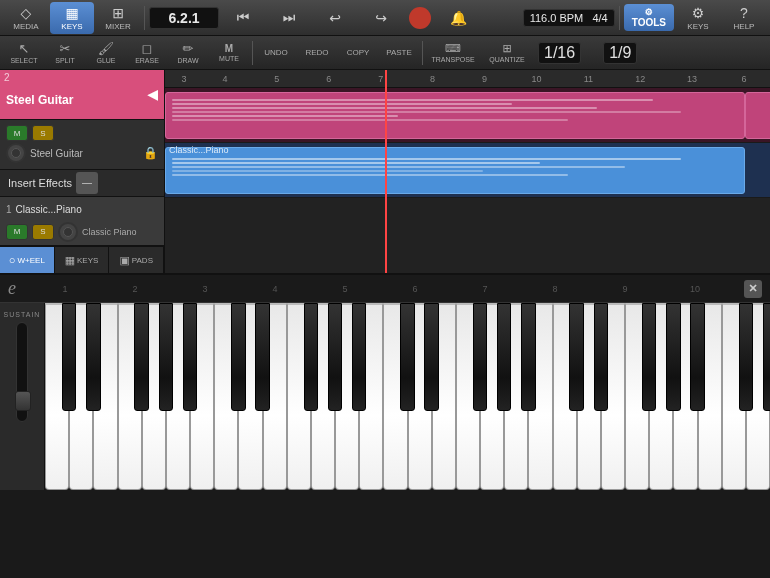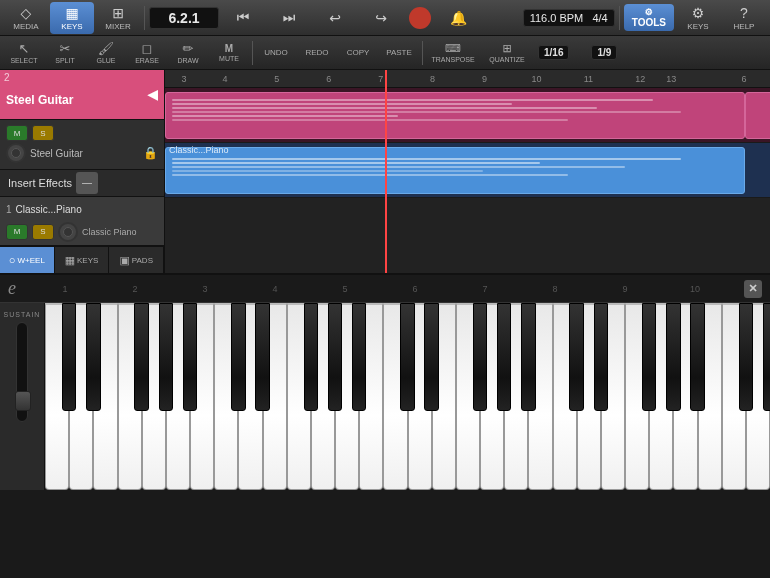--- a/index.html
+++ b/index.html
@@ -106,23 +106,22 @@
       border-radius: 3px;
       gap: 1px;
     }
     .tool-btn .icon { font-size: 13px; }
     .quantize-display {
       background: #111;
       border: 1px solid #333;
       border-radius: 3px;
       padding: 1px 5px;
       color: #e0e0e0;
-      font-size: 10px;
+      font-size: 16px;
       margin-left: 4px;
-      font-weight: bold;
     }
 
     
     .left-panel {
       width: 165px;
       min-width: 165px;
       background: #2a2a2a;
       border-right: 1px solid #111;
       display: flex;
       flex-direction: column;
@@ -502,21 +501,21 @@
       <span style="font-size:9px;color:#888;width:30px;text-align:center;">3</span>
       <span style="font-size:9px;color:#888;flex:1;text-align:center;">4</span>
       <span style="font-size:9px;color:#888;flex:1;text-align:center;">5</span>
       <span style="font-size:9px;color:#888;flex:1;text-align:center;">6</span>
       <span style="font-size:9px;color:#888;flex:1;text-align:center;">7</span>
       <span style="font-size:9px;color:#888;flex:1;text-align:center;">8</span>
       <span style="font-size:9px;color:#888;flex:1;text-align:center;">9</span>
       <span style="font-size:9px;color:#888;flex:1;text-align:center;">10</span>
       <span style="font-size:9px;color:#888;flex:1;text-align:center;">11</span>
       <span style="font-size:9px;color:#888;flex:1;text-align:center;">12</span>
-      <span style="font-size:9px;color:#888;flex:1;">13</span>
+      <span style="font-size:9px;color:#888;flex:1;text-align:center;">13</span>
       <span style="font-size:9px;color:#888;flex:1;text-align:center;">6</span>
     </div>
 
     <div class="track-lane" style="height:55px; background:#3a1525; position:relative;">
 
       <div style="position:absolute;top:4px;left:0px;width:580px;height:47px;background:#c0447a;border:1px solid #d4669a;border-radius:3px;overflow:hidden;">
         <div style="padding:4px 6px;">
           <div style="height:2px;background:rgba(255,255,255,0.4);margin:2px 0;width:85%;border-radius:1px;"></div>
           <div style="height:2px;background:rgba(255,255,255,0.4);margin:2px 0;width:60%;border-radius:1px;"></div>
           <div style="height:2px;background:rgba(255,255,255,0.4);margin:2px 0;width:75%;border-radius:1px;"></div>

